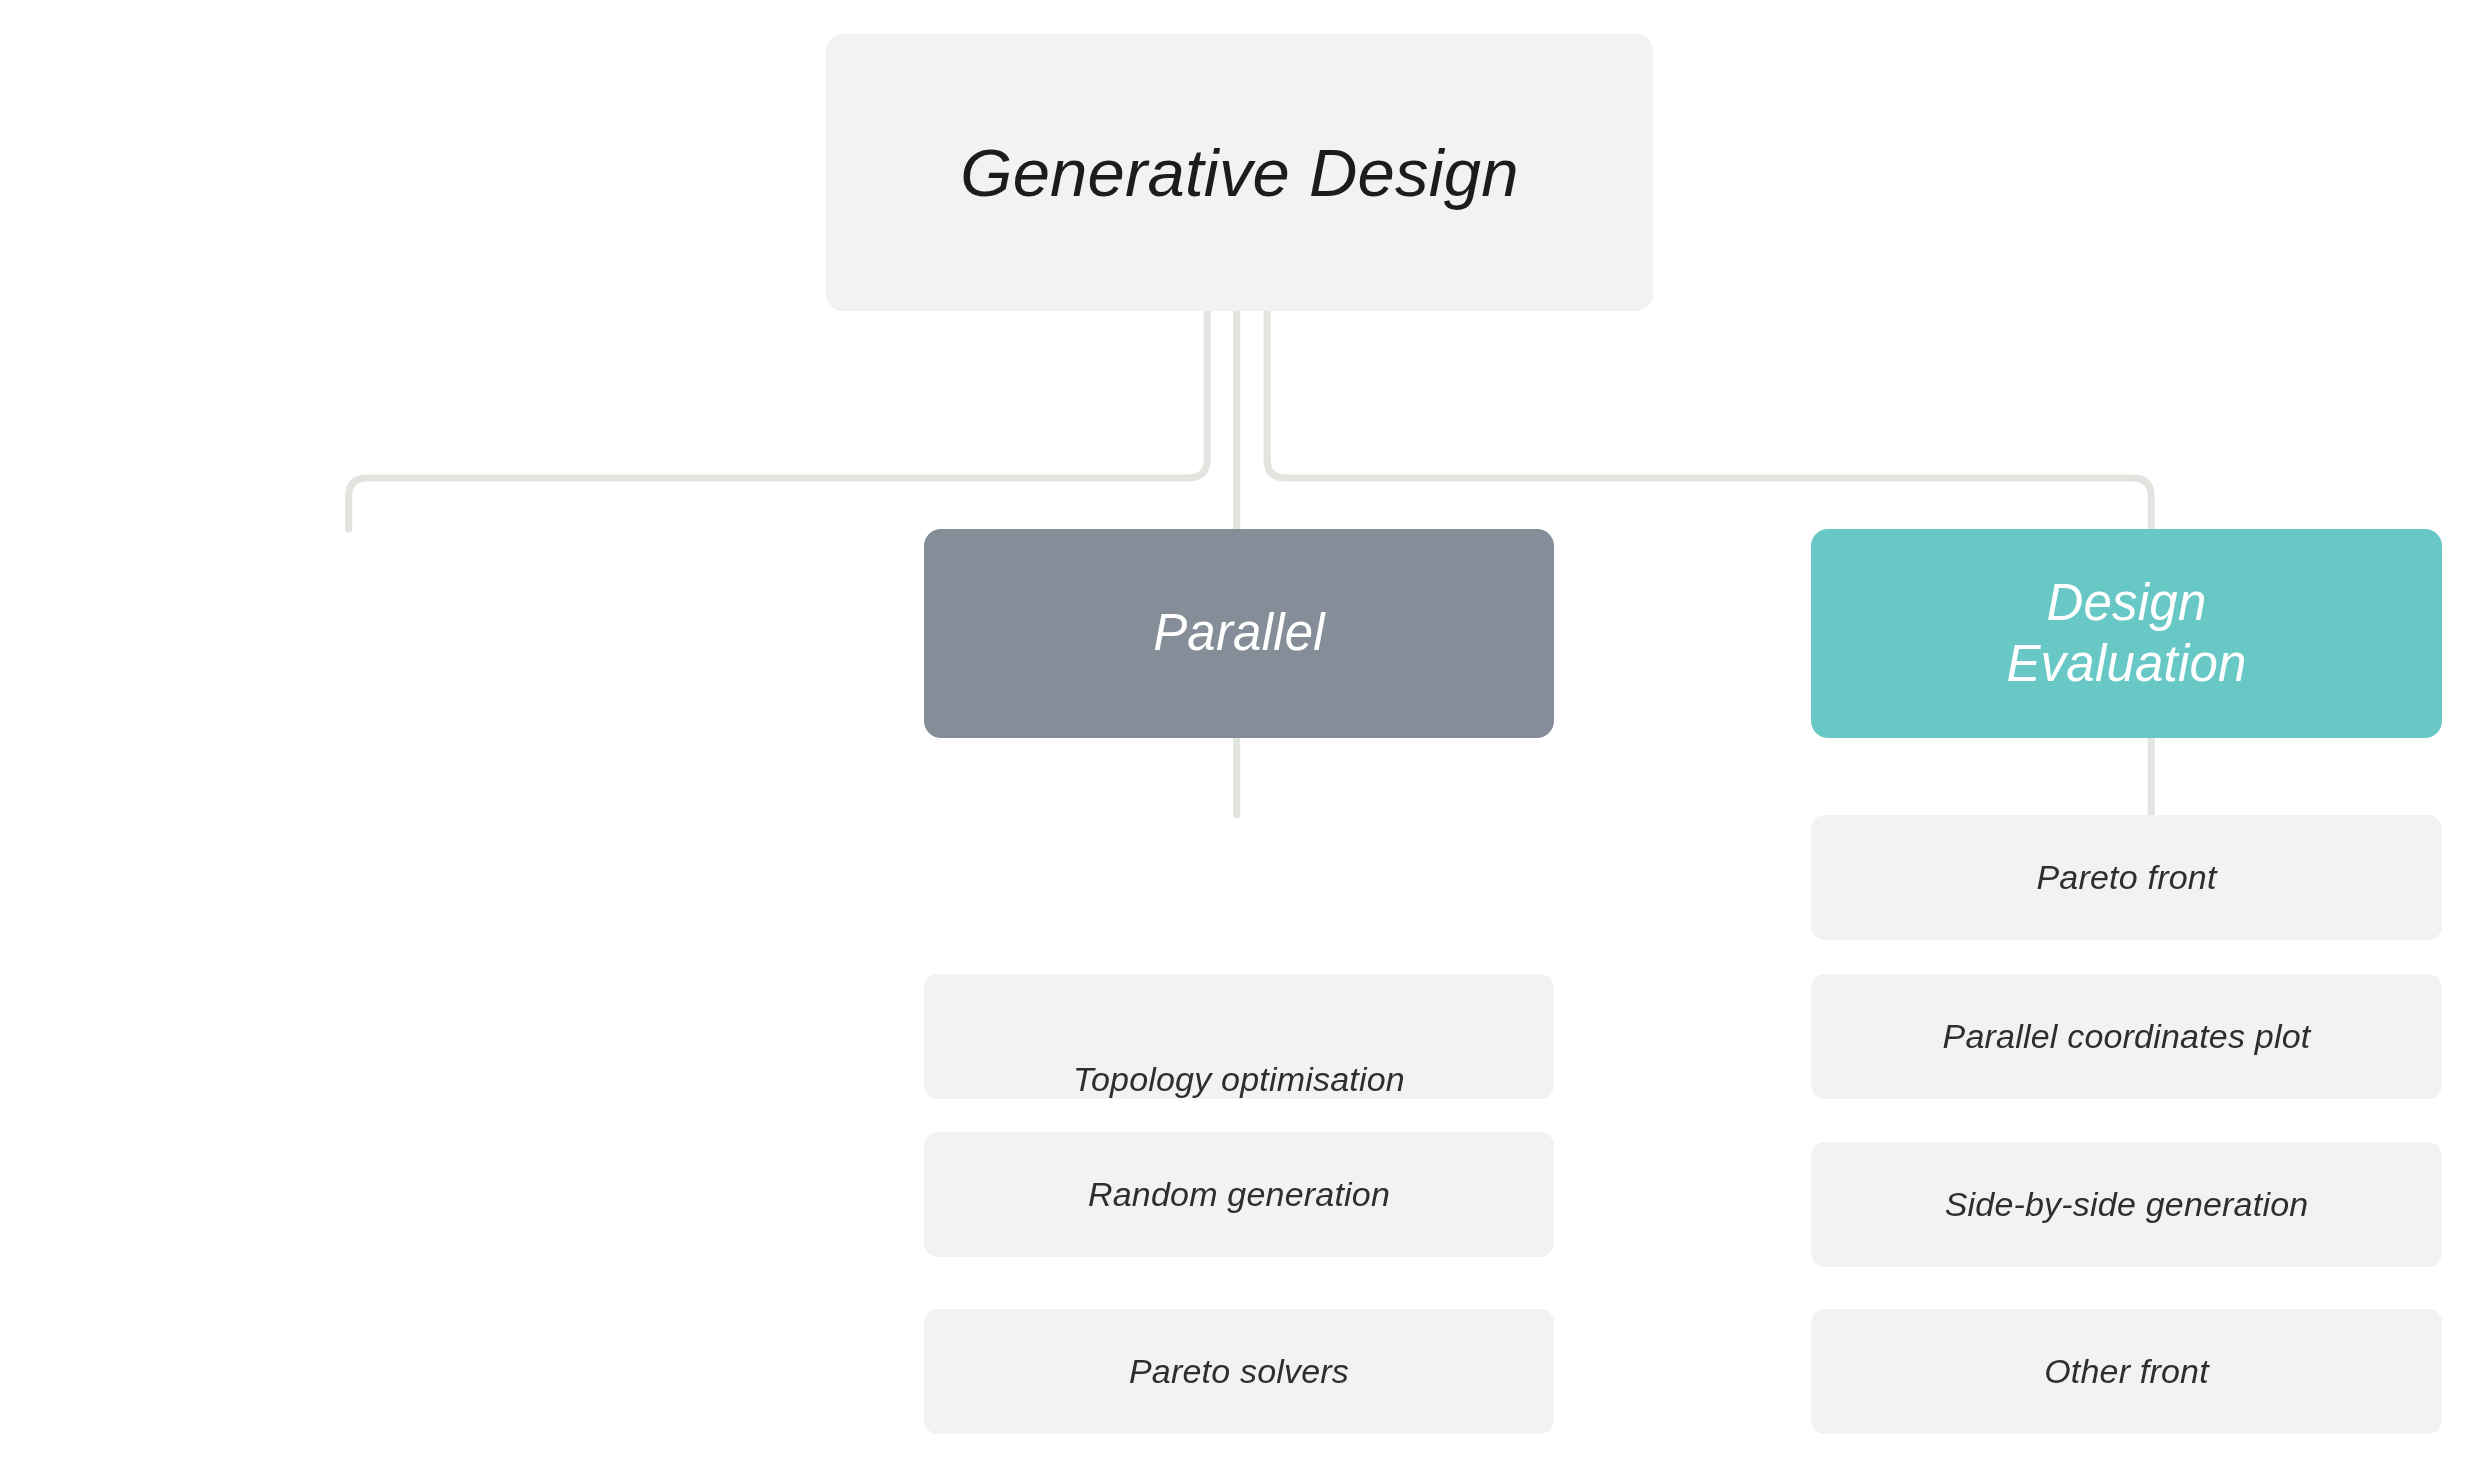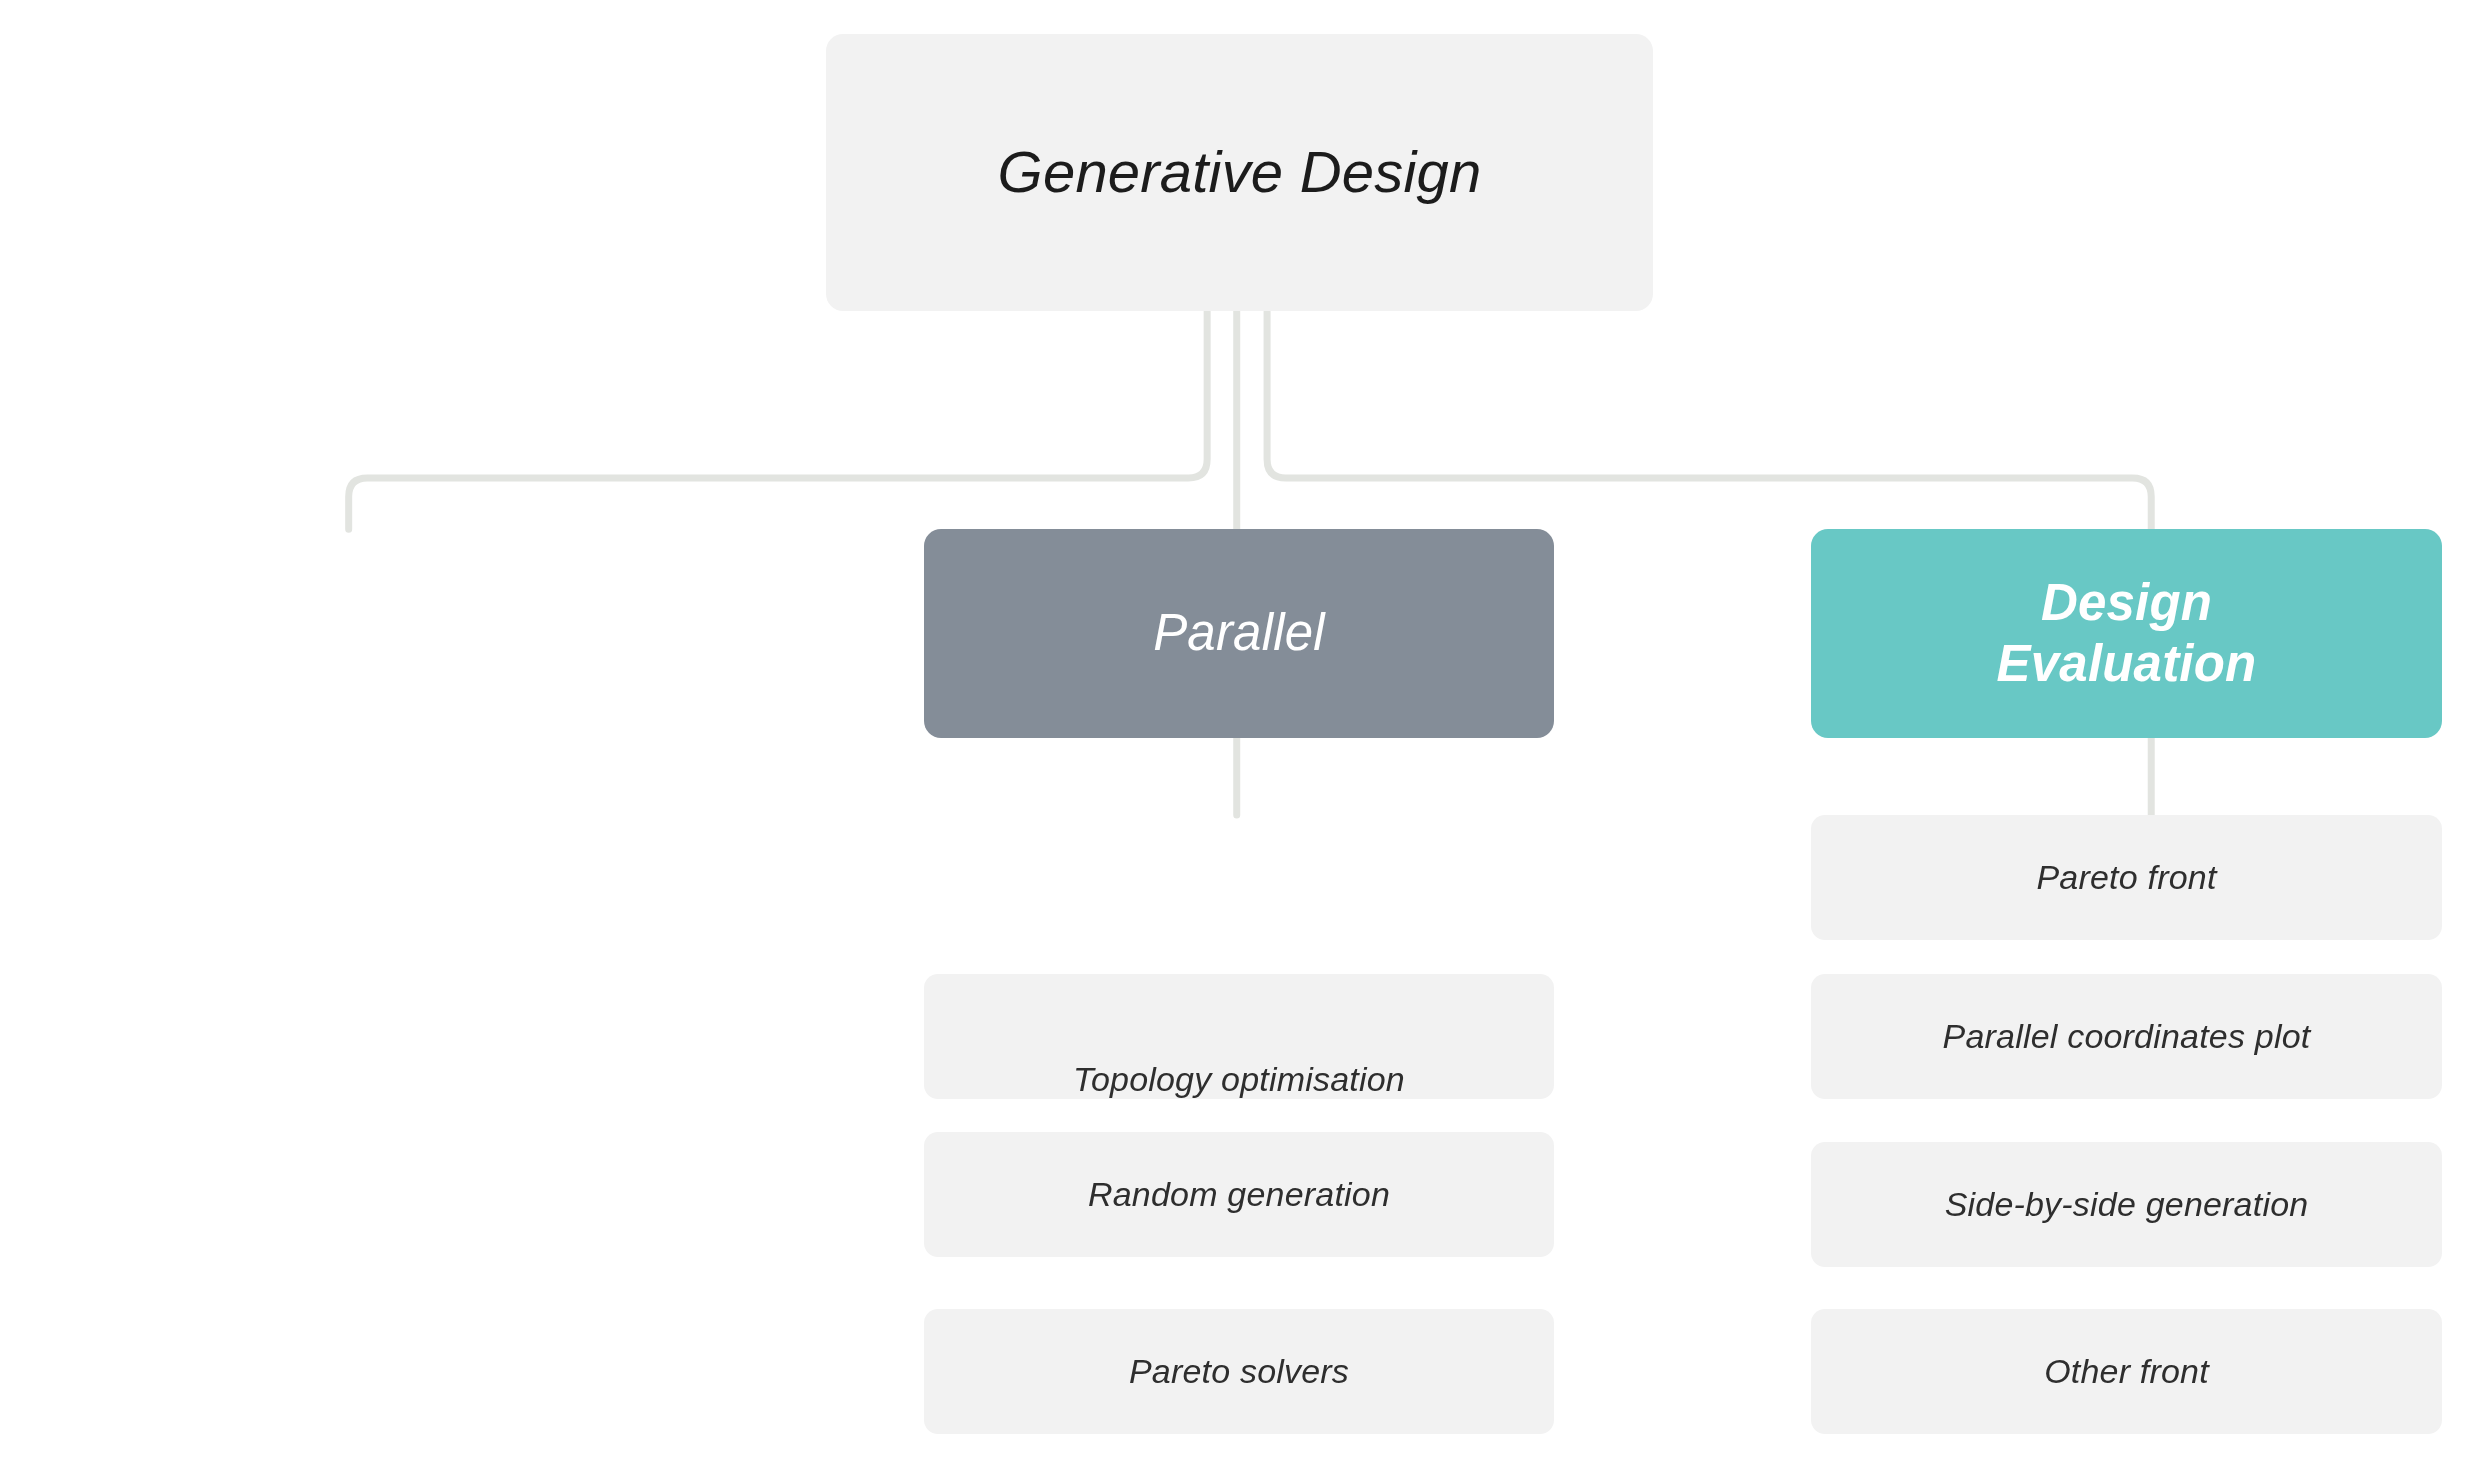--- a/index.html
+++ b/index.html
@@ -40,32 +40,32 @@
     padding: 0 14px;
     white-space: pre-line;
   }
   .root-node {
     left: 826px;
     top: 34px;
     width: 827px;
     height: 277px;
     background: #f2f2f2;
     color: #1c1c1c;
-    font-size: 58px;
+    font-size: 67px;
     justify-content: center;
   }
   .branch-node {
     top: 529px;
     height: 209px;
     color: #ffffff;
     font-size: 51px;
   }
   .branch-left   { left: 33px;   width: 633px; background: #57c99c; }
   .branch-center { left: 924px; width: 630px; background: #848d98; }
-  .branch-right  { left: 1811px; width: 631px; background: #68c8c5; font-weight: bold; }
+  .branch-right  { left: 1811px; width: 631px; background: #68c8c5; }
   .leaf-node {
     height: 125px;
     background: #f2f2f2;
     color: #2e2e2e;
     font-size: 34px;
     border-radius: 14px;
   }
   .col-center { left: 924px; width: 630px; }
   .col-right  { left: 1811px; width: 631px; }
 </style>

